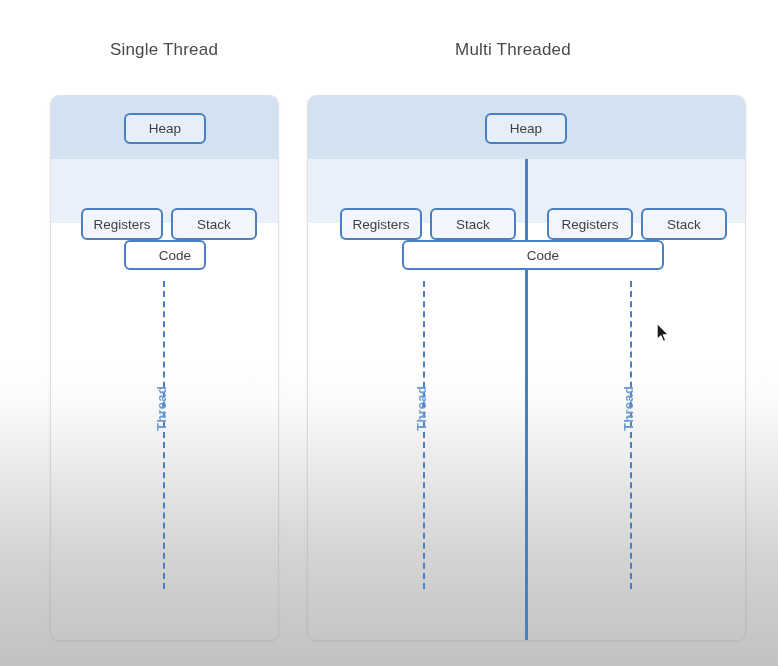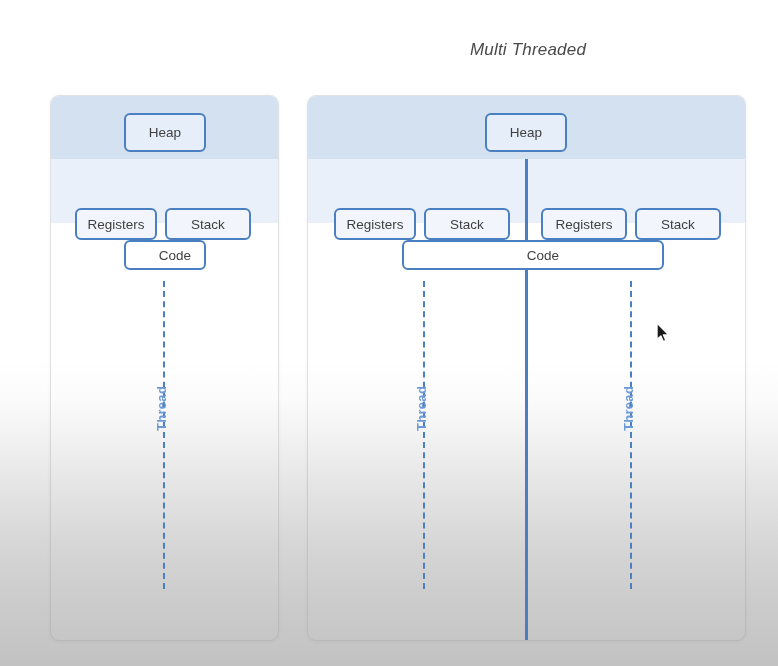--- a/index.html
+++ b/index.html
@@ -43,21 +43,21 @@
   
   .panel-title {
     position: absolute;
     font-size: 17px;
     color: #4a4a4a;
     letter-spacing: 0.2px;
     white-space: nowrap;
     text-align: center;
   }
   #title-single { left: 68px;  top: 40px; width: 192px; }
-  #title-multi  { left: 432px; top: 40px; width: 192px; font-style: italic; }
+  #title-multi  { left: 417px; top: 40px; width: 192px; }
 
   
   .panel {
     position: absolute;
     border-radius: 9px;
     border: 1px solid rgba(150,155,162,0.30);
     background: transparent;
     box-shadow: 0 1px 3px rgba(120,125,132,0.10);
     overflow: hidden;
   }
@@ -94,22 +94,22 @@
     border: 2px solid #4a7fc1;
     border-radius: 6px;
     display: flex;
     align-items: center;
     justify-content: center;
     font-size: 13.5px;
     color: #3f3f3f;
     white-space: nowrap;
     z-index: 6;
   }
-  .bx-heap  { background: #e6eef9; height: 39px; }
-  .bx-regs  { background: #f2f6fc; height: 32px; }
+  .bx-heap  { background: #e6eef9; height: 31px; }
+  .bx-regs  { background: #f2f6fc; height: 32px; margin-left: 6px; }
   .bx-code  { background: #ffffff; height: 30px; padding-left: 20px; }
 
   
   #s-heap  { left: 73px;  top: 17px;  width: 82px; }
   #s-regs  { left: 24px;  top: 112px; width: 82px; }
   #s-stack { left: 114px; top: 112px; width: 86px; }
   #s-code  { left: 73px;  top: 144px; width: 82px; }
 
   
   #m-heap   { left: 177px; top: 17px;  width: 82px; }
@@ -168,20 +168,21 @@
     pointer-events: none;
   }
 </style>
 </head>
 <body>
 
 <div id="bg-gradient"></div>
 
 <div id="stage">
 
+  <div class="panel-title" id="title-single">Single Thread</div>
 
   <div class="panel-title" id="title-multi">Multi Threaded</div>
 
   <div class="panel" id="panel-single">
 
     <div class="band-heap"></div>
     <div class="band-regs"></div>
     <div class="band-rest"></div>
 
     <div class="bx bx-heap" id="s-heap">Heap</div>

